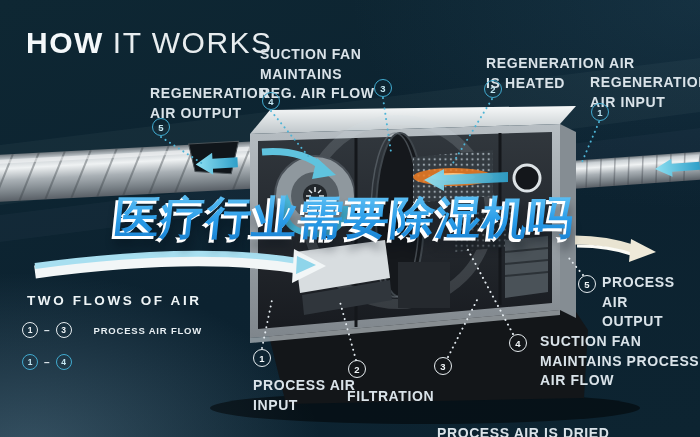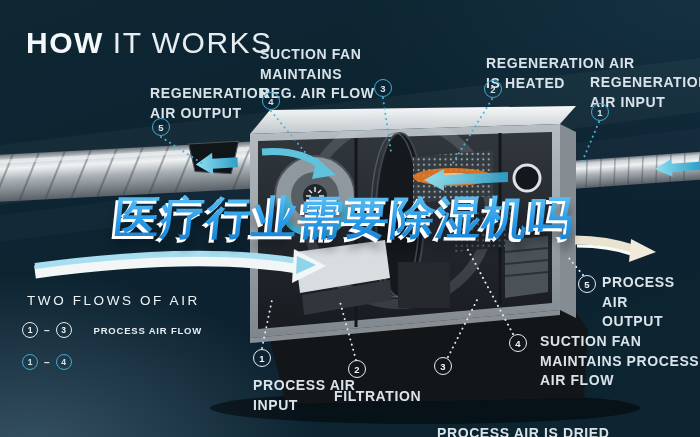--- a/index.html
+++ b/index.html
@@ -29,26 +29,26 @@
   }
   .badge.teal{border:1.5px solid #41abd0;color:#c6e8f3;}
   .badge.white{border:1.5px solid #e7edf0;color:#f2f7f9;}
   
   .lab-r5{left:150px;top:84px;}   .bad-r5{left:152px;top:118px;}
   .lab-r4{left:260px;top:45px;}   .bad-r4{left:262px;top:92px;}
   .lab-r3{left:372px;top:45px;}   .bad-r3{left:374px;top:79px;}
   .lab-r2{left:486px;top:54px;}   .bad-r2{left:484px;top:80px;}
   .lab-r1{left:590px;top:73px;}   .bad-r1{left:591px;top:103px;}
   .lab-p1{left:253px;top:376px;}  .bad-p1{left:253px;top:349px;}
-  .lab-p2{left:334px;top:387px;}  .bad-p2{left:348px;top:360px;}
+  .lab-p2{left:347px;top:387px;}  .bad-p2{left:348px;top:360px;}
   .lab-p3{left:437px;top:382px;margin-top:42px;}  .bad-p3{left:434px;top:357px;}
   .lab-p4{left:540px;top:332px;}  .bad-p4{left:509px;top:334px;}
   .lab-p5{left:602px;top:273px;}  .bad-p5{left:578px;top:275px;}
   
-  .legend-title{position:absolute;left:27px;top:293px;color:#eef4f6;font-size:13.5px;font-weight:400;letter-spacing:2.6px;white-space:nowrap;}
+  .legend-title{position:absolute;left:27px;top:293px;color:#eef4f6;font-size:13.5px;font-weight:700;letter-spacing:2.6px;white-space:nowrap;}
   .legend-row{position:absolute;left:22px;display:flex;align-items:center;height:16px;}
   .legend-row.r1{top:322px;} .legend-row.r2{top:354px;}
   .legend-row .badge{position:static;width:16px;height:16px;font-size:8.5px;flex:0 0 auto;}
   .legend-dash{color:#dfe7ec;margin:0 6px;font-weight:700;font-size:10px;}
   .legend-label{color:#e7eef2;font-size:9.5px;font-weight:700;letter-spacing:.8px;margin-left:22px;white-space:nowrap;}
   
   .cn{position:absolute;left:112px;top:195px;width:480px;height:52px;}
   .cn span{
     position:absolute;left:0;top:0;font-size:45px;font-weight:800;line-height:1;
     letter-spacing:1px;white-space:nowrap;transform:skewX(-6deg);transform-origin:left bottom;

